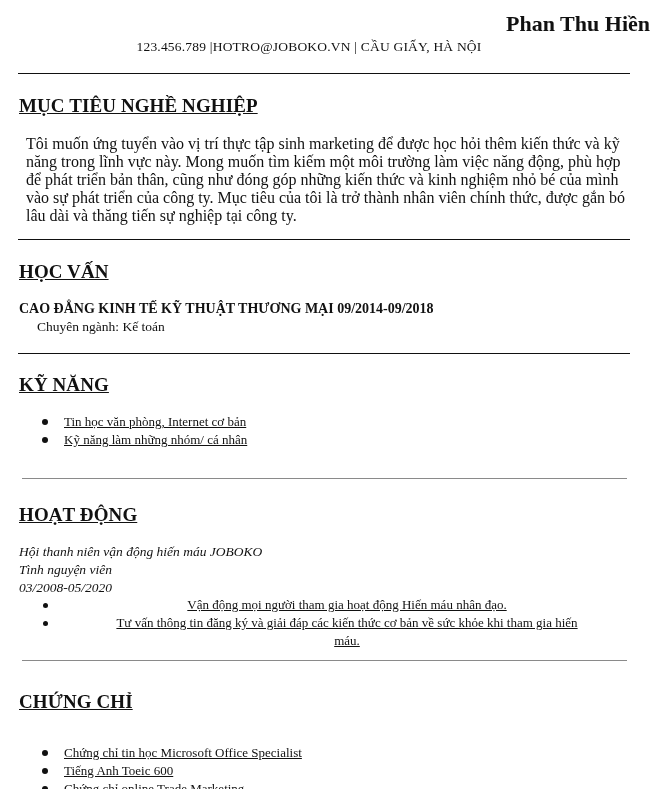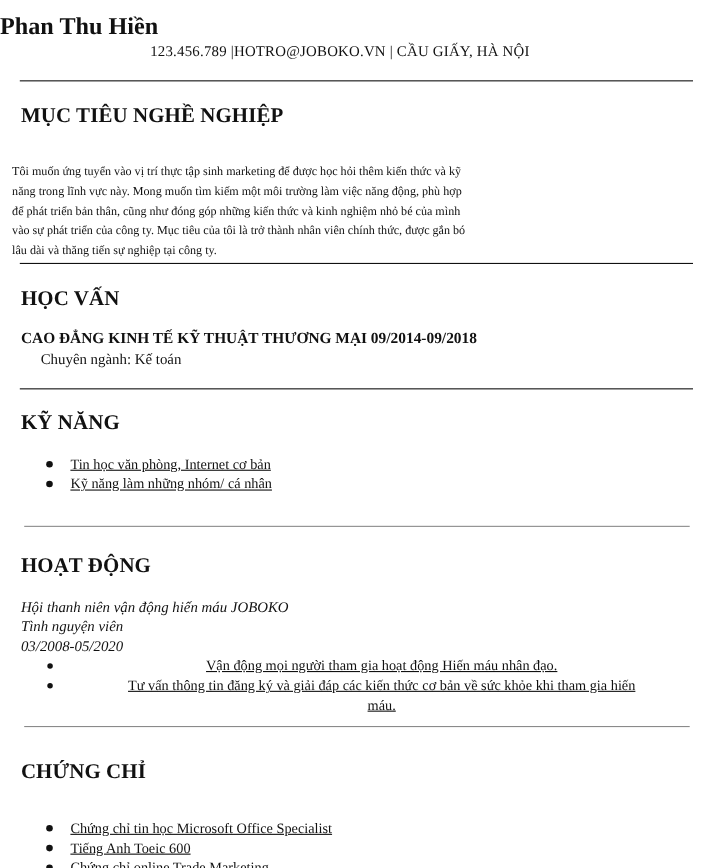--- a/index.html
+++ b/index.html
@@ -3,35 +3,36 @@
   <meta charset="utf-8">
   <style>
     html, body { margin: 0; padding: 0; background: #ffffff; }
     body {
       width: 650px; height: 789px; position: relative; overflow: hidden;
       font-family: "Liberation Serif", "DejaVu Serif", serif;
       color: #111111;
     }
     .abs { position: absolute; }
     .name {
-      left: 0; width: 650px; top: 10px; text-align: left;
+      left: 0; width: 650px; top: 10px; text-align: right;
       font-size: 22px; font-weight: bold; line-height: 28px;
     }
     .contact {
       left: 0; width: 618px; top: 38px; text-align: center;
       font-size: 13.5px; line-height: 18px; letter-spacing: 0.2px;
     }
     .rule-dark { left: 18px; width: 612px; height: 0; border-top: 1.5px solid #111111; }
     .rule-gray { left: 22px; width: 605px; height: 0; border-top: 1.5px solid #8a8a8a; }
     .h {
       left: 19px; font-size: 19px; font-weight: bold; line-height: 24px;
       letter-spacing: 0.1px;
+      text-decoration: underline;
     }
     .para {
-      left: 11px; width: 612px; font-size: 11px; line-height: 18px; margin-top: 12px;
+      left: 26px; width: 612px; font-size: 16px; line-height: 18px;
     }
     .bold-line { left: 19px; font-size: 14px; font-weight: bold; line-height: 18px; }
     .plain-line { left: 37px; font-size: 13.5px; line-height: 18px; }
     .ital-line { left: 19px; font-size: 13.5px; font-style: italic; line-height: 18px; }
     ul.blist {
       margin: 0; padding: 0; list-style: none;
       left: 40px; width: 590px; font-size: 13px; line-height: 18px; text-decoration: underline;
     }
     ul.blist li { position: relative; padding-left: 24px; }
     ul.blist li .dot {

